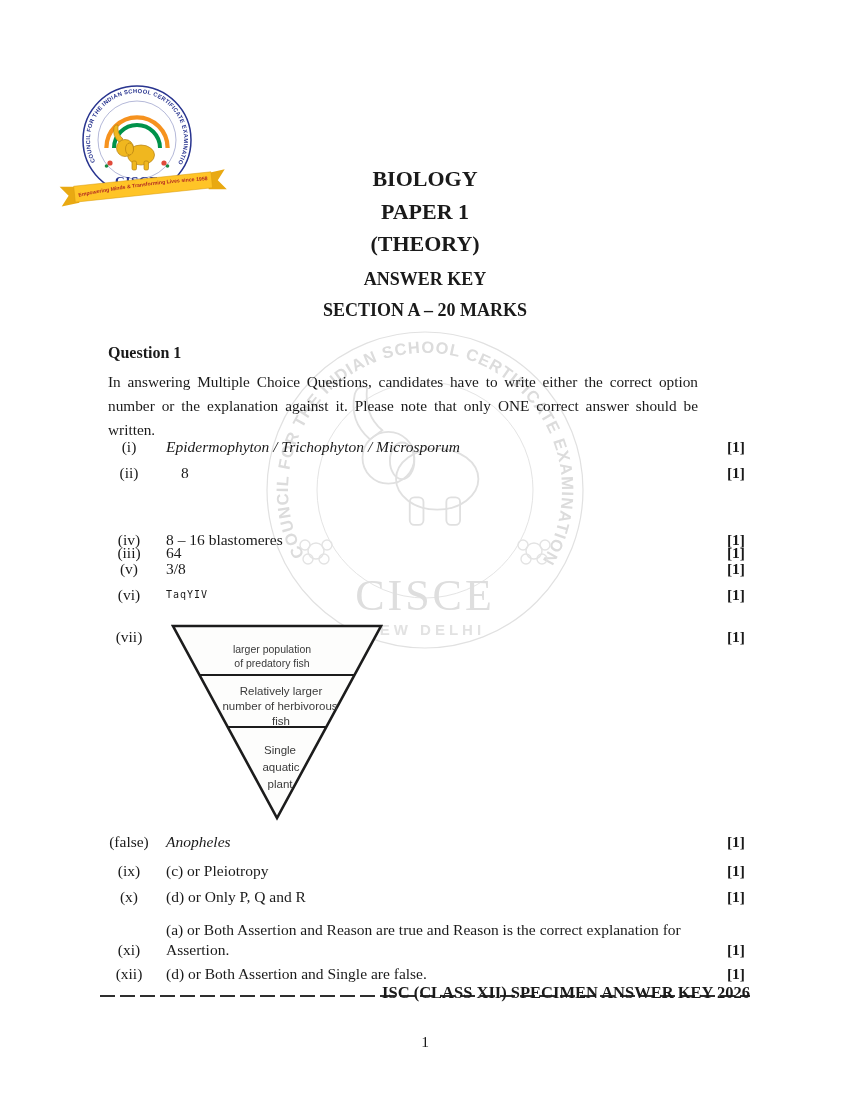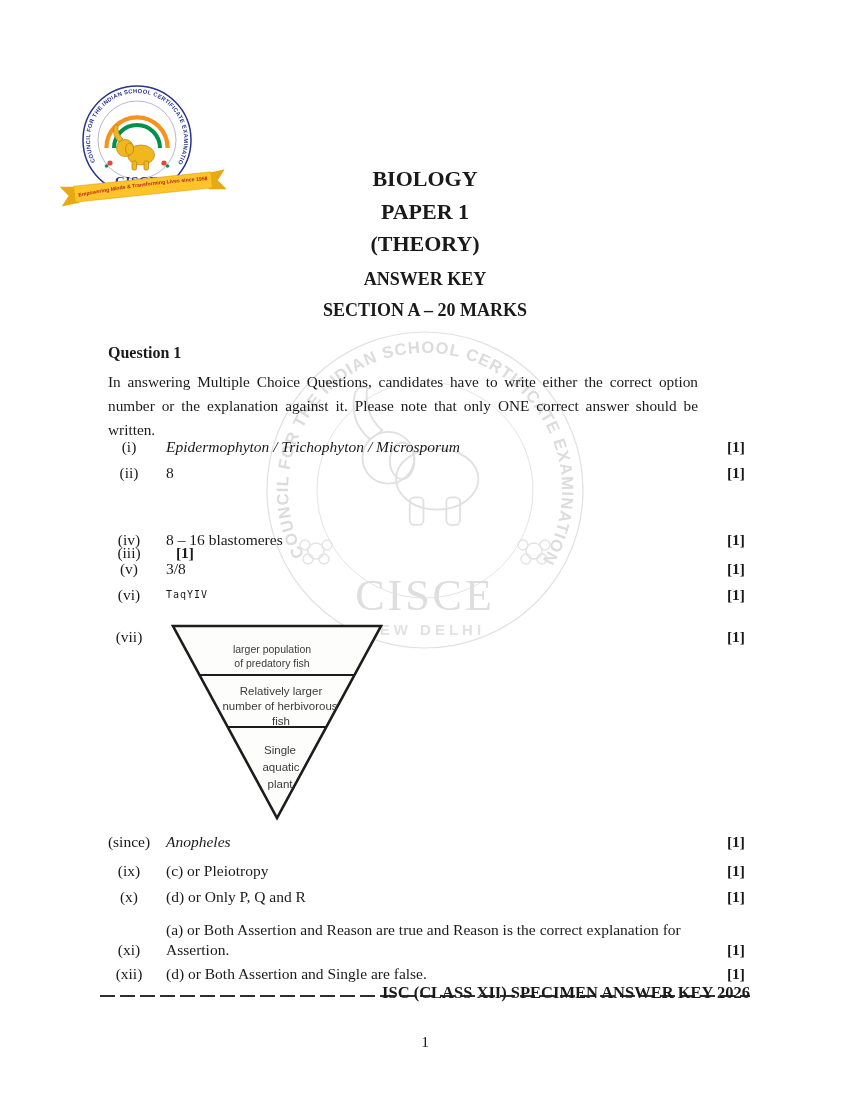--- a/index.html
+++ b/index.html
@@ -124,27 +124,28 @@
 
   <div class="abs qlabel">Question 1</div>
   <div class="abs instructions">In answering Multiple Choice Questions, candidates have to write either the correct option number or the explanation against it. Please note that only ONE correct answer should be written.</div>
 
   <div id="answers-list">
       <div class="row" style="top: 437px;">
         <span class="num">(i)</span>
         <span class="ans it">Epidermophyton / Trichophyton / Microsporum</span>
         <span class="mark">[1]</span>
       </div>
-      <div class="row" style="top: 463px;">
+      <div class="row" style="top: 463px; gap: 15px;">
         <span class="num">(ii)</span>
         <span class="ans">8</span>
         <span class="mark">[1]</span>
       </div>
       <div class="row" style="top: 495px; margin-top: 48px;">
         <span class="num">(iii)</span>
+        <span class="ans">64</span>
         <span class="mark">[1]</span>
       </div>
       <div class="row" style="top: 530px;">
         <span class="num">(iv)</span>
         <span class="ans">8 – 16 blastomeres</span>
         <span class="mark">[1]</span>
       </div>
       <div class="row" style="top: 559px;">
         <span class="num">(v)</span>
         <span class="ans">3/8</span>
@@ -154,21 +155,21 @@
         <span class="num">(vi)</span>
         <span class="ans mono">TaqYIV</span>
         <span class="mark">[1]</span>
       </div>
       <div class="row" style="top: 611px; margin-top: 16px;">
         <span class="num">(vii)</span>
         <span class="ans"></span>
         <span class="mark">[1]</span>
       </div>
       <div class="row" style="top: 832px;">
-        <span class="num">(since)</span>
+        <span class="num">(false)</span>
         <span class="ans it">Anopheles</span>
         <span class="mark">[1]</span>
       </div>
       <div class="row" style="top: 861px;">
         <span class="num">(ix)</span>
         <span class="ans">(c) or Pleiotropy</span>
         <span class="mark">[1]</span>
       </div>
       <div class="row" style="top: 887px;">
         <span class="num">(x)</span>

